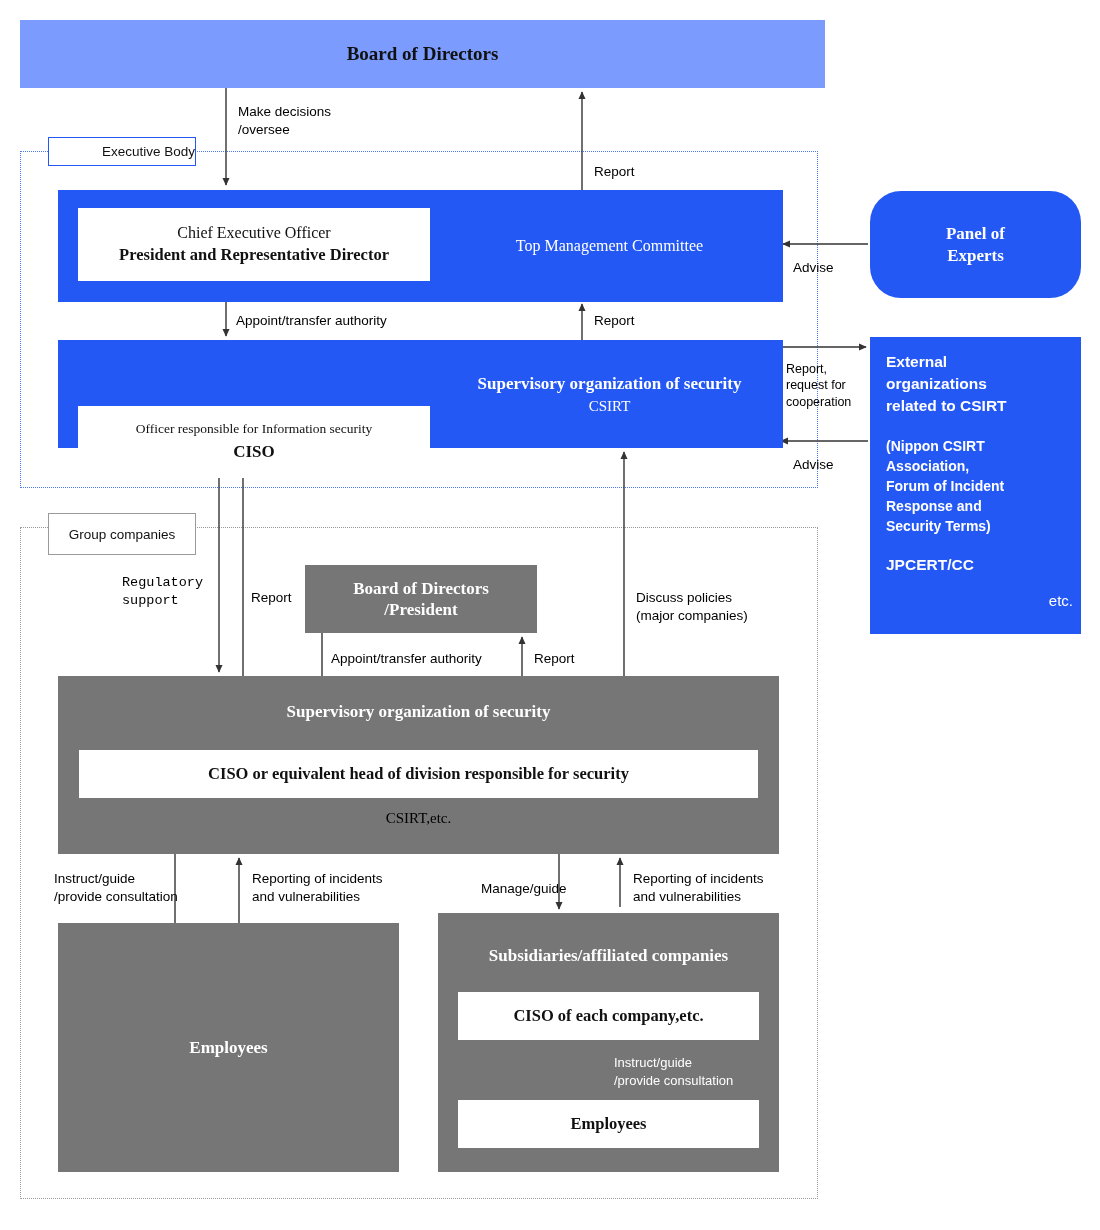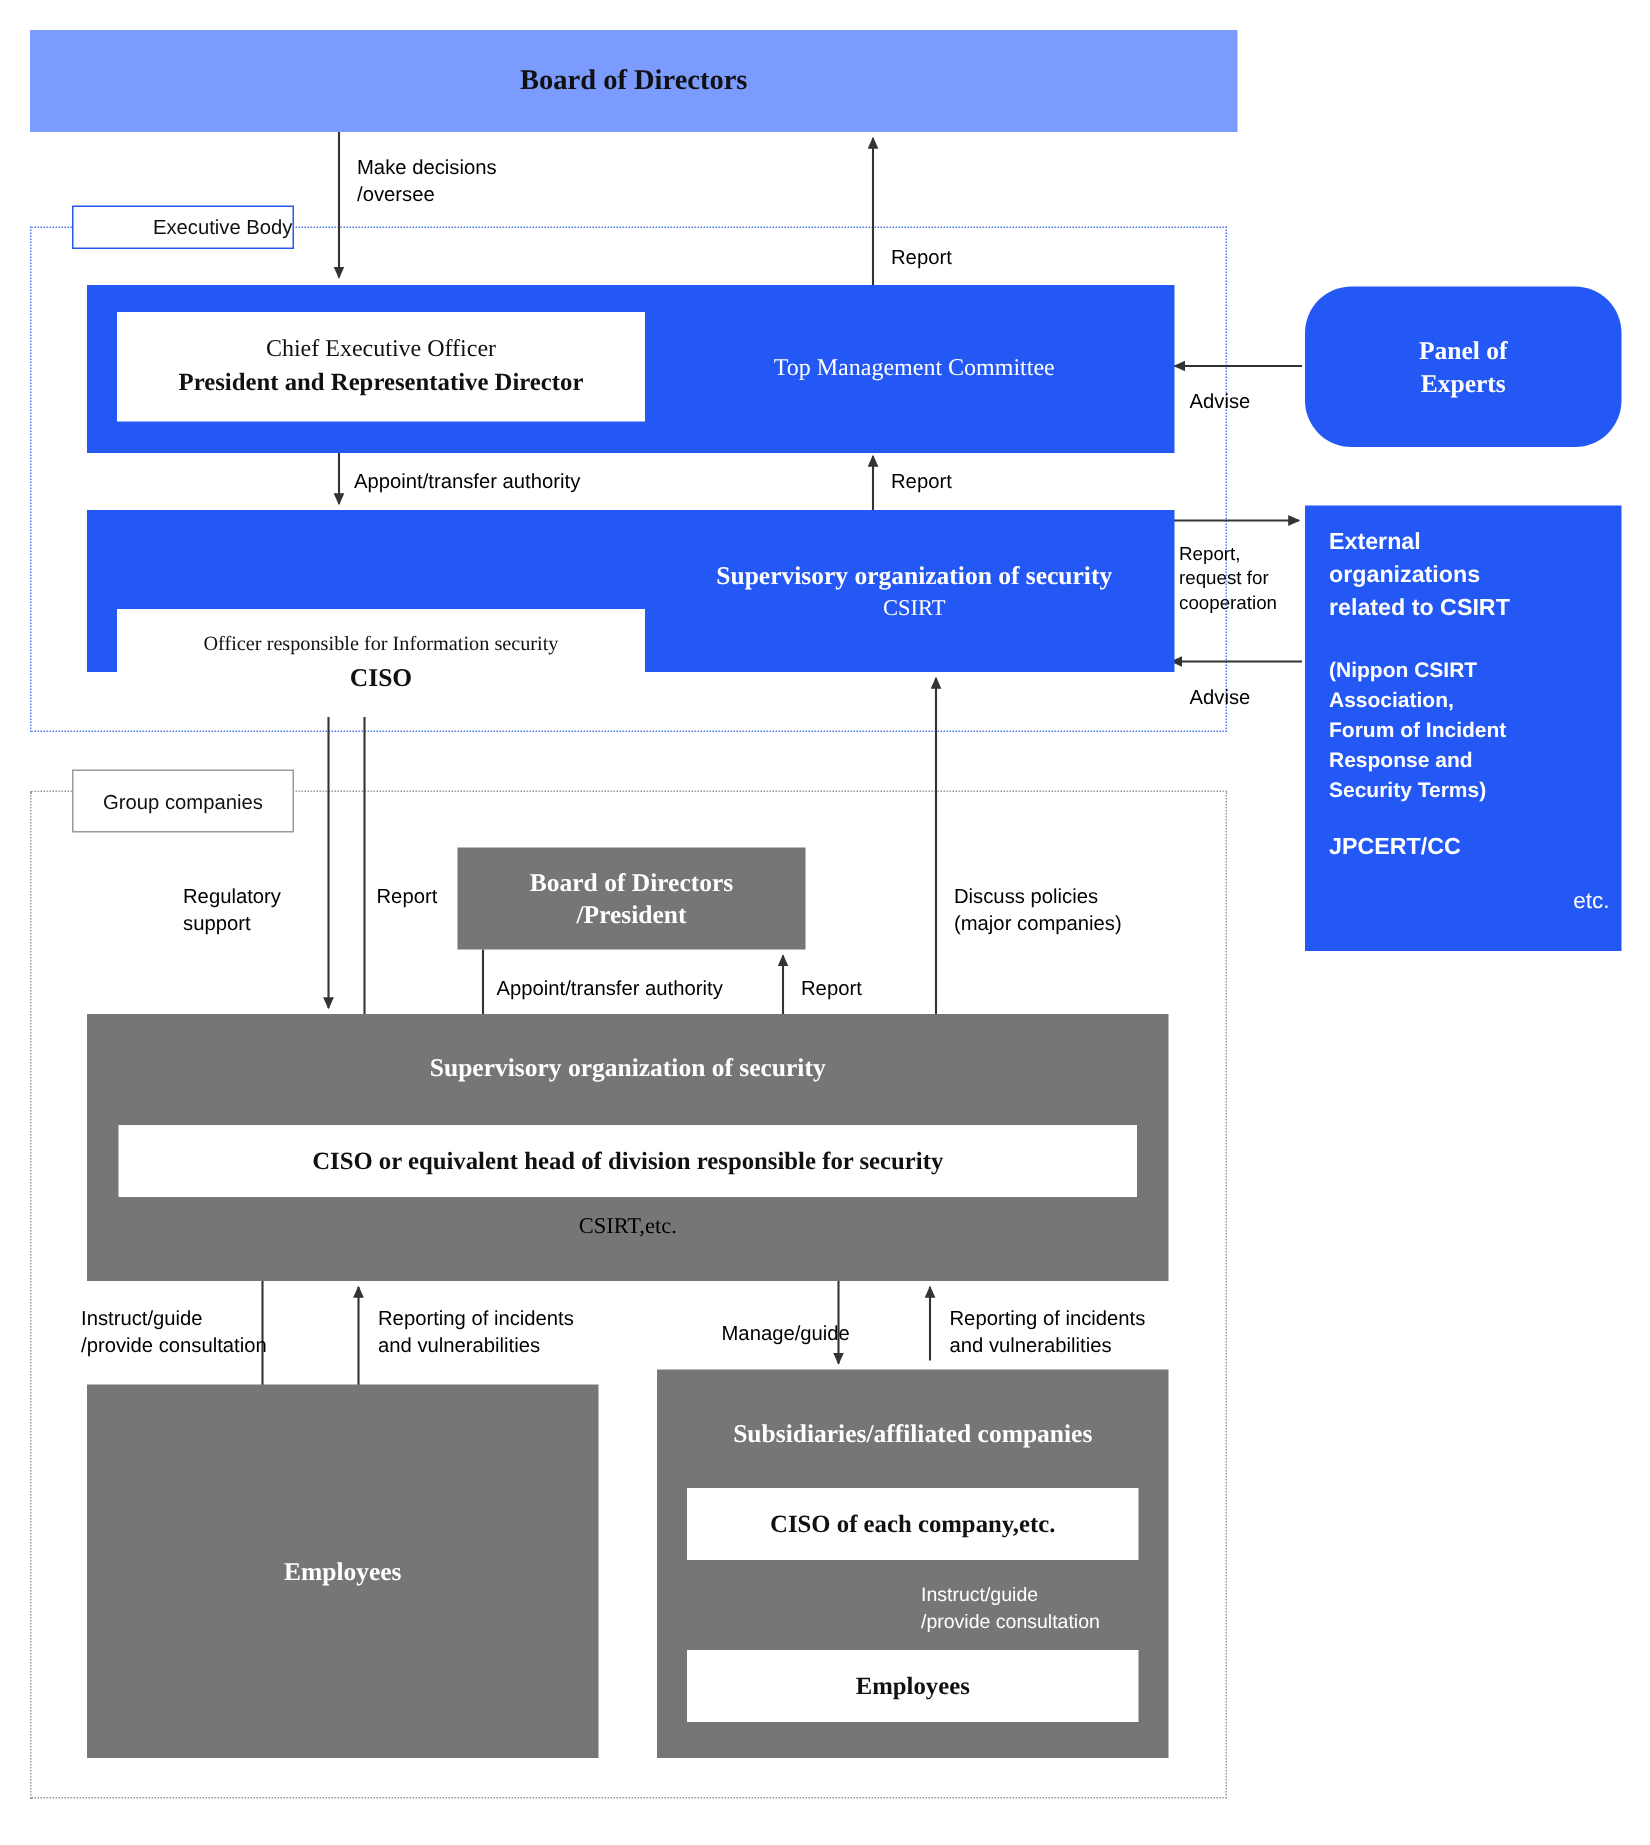--- a/index.html
+++ b/index.html
@@ -170,21 +170,21 @@
   <div class="lbl" style="left:238px;top:103px;">Make decisions
 /oversee</div>
   <div class="lbl" style="left:594px;top:163px;">Report</div>
   <div class="lbl" style="left:793px;top:259px;">Advise</div>
   <div class="lbl" style="left:236px;top:312px;">Appoint/transfer authority</div>
   <div class="lbl" style="left:594px;top:312px;">Report</div>
   <div class="lbl" style="left:786px;top:361px;font-size:12.5px;line-height:1.3;">Report,
 request for
 cooperation</div>
   <div class="lbl" style="left:793px;top:456px;">Advise</div>
-  <div class="lbl" style="left:122px;top:589px;">Regulatory
+  <div class="lbl" style="left:122px;top:574px;font-family:Liberation Mono, monospace;">Regulatory
 support</div>
   <div class="lbl" style="left:251px;top:589px;">Report</div>
   <div class="lbl" style="left:636px;top:589px;">Discuss policies
 (major companies)</div>
   <div class="lbl" style="left:331px;top:650px;">Appoint/transfer authority</div>
   <div class="lbl" style="left:534px;top:650px;">Report</div>
   <div class="lbl" style="left:54px;top:870px;">Instruct/guide
 /provide consultation</div>
   <div class="lbl" style="left:252px;top:870px;">Reporting of incidents
 and vulnerabilities</div>

